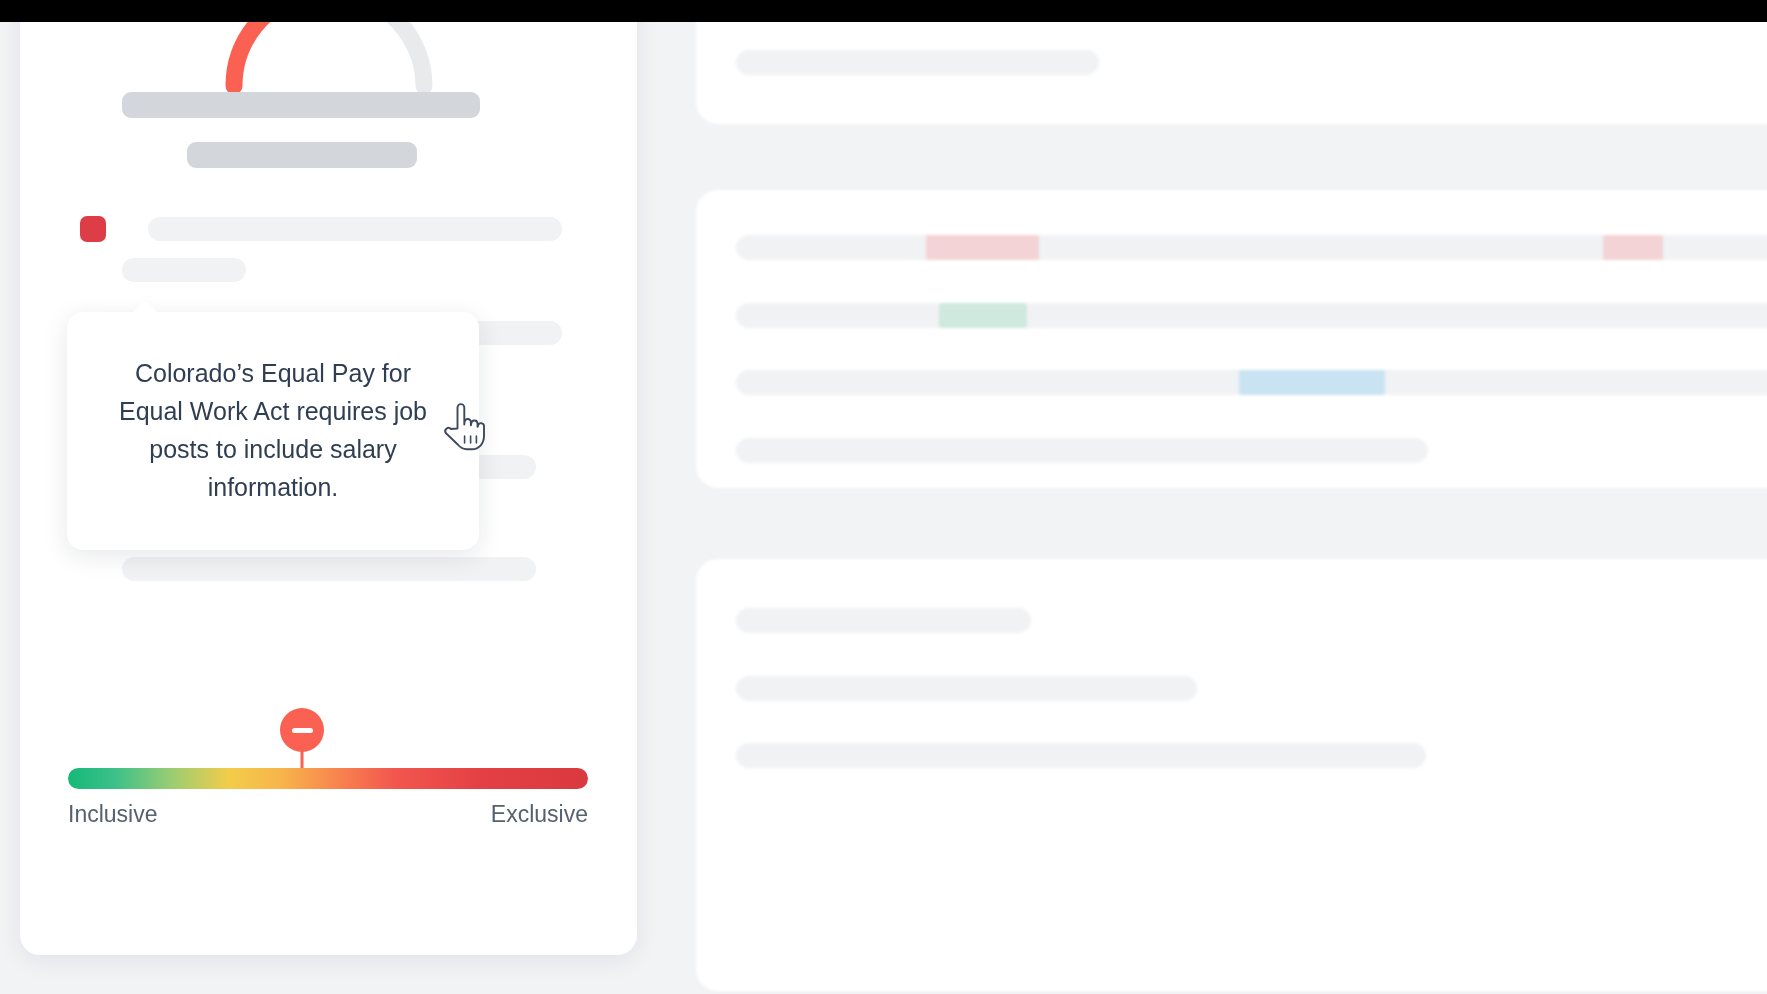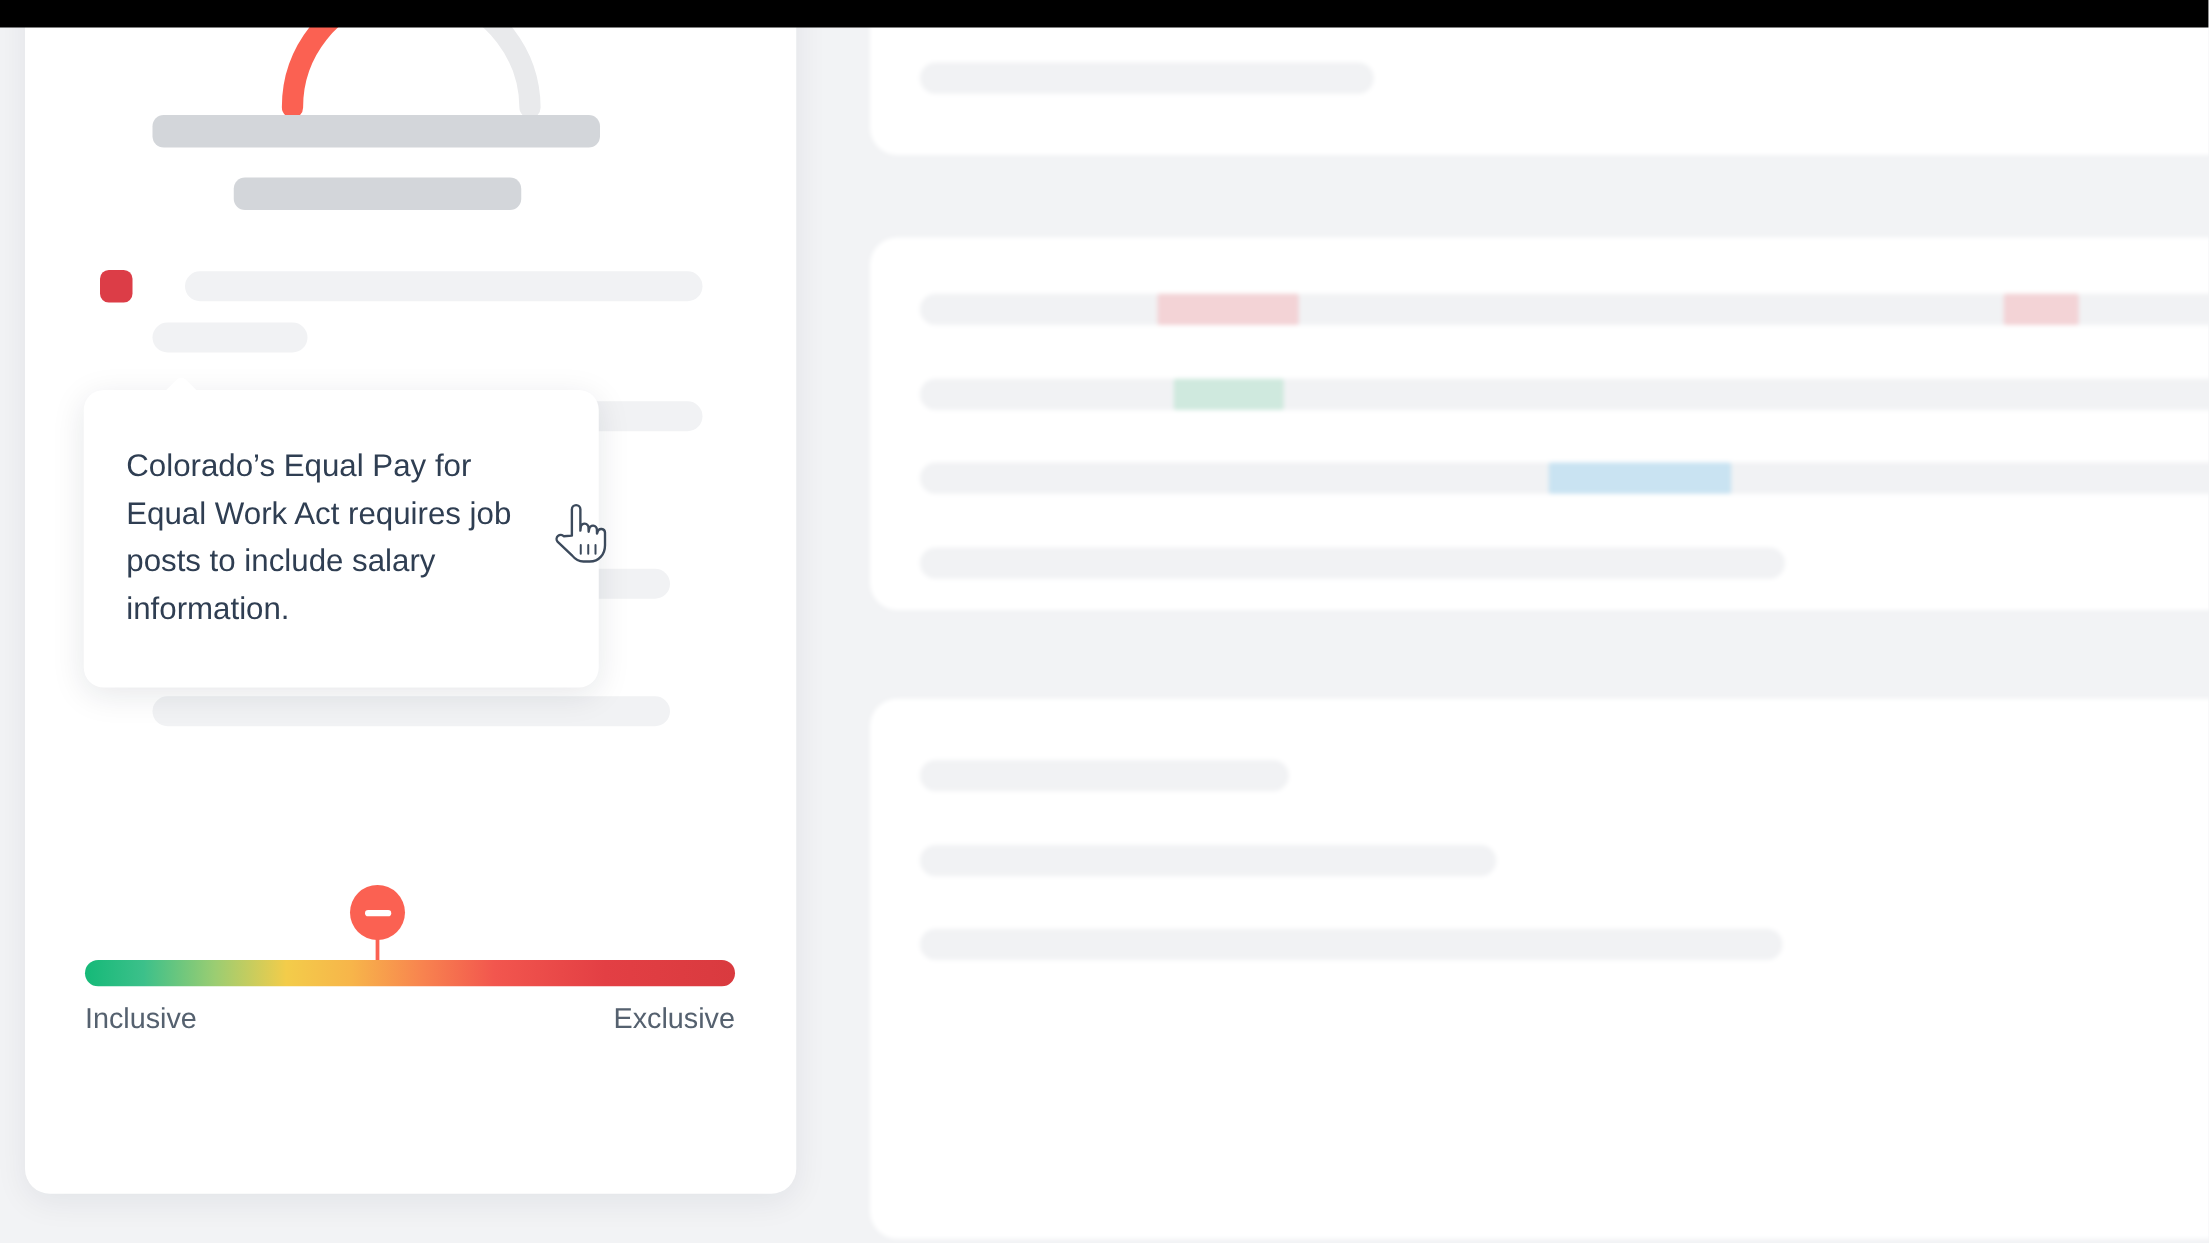--- a/index.html
+++ b/index.html
@@ -106,21 +106,21 @@
   
   .tooltip {
     position: absolute;
     top: 442px;
     left: 47px;
     width: 412px;
     background: #ffffff;
     border-radius: 16px;
     box-shadow: 0 6px 26px rgba(20,30,50,0.10);
     padding: 42px 34px 44px 34px;
-    text-align: left;
+    text-align: center;
     z-index: 30;
   }
   .tooltip-arrow {
     position: absolute;
     top: -13px;
     left: 63px;
     width: 30px;
     height: 15px;
     overflow: hidden;
   }

